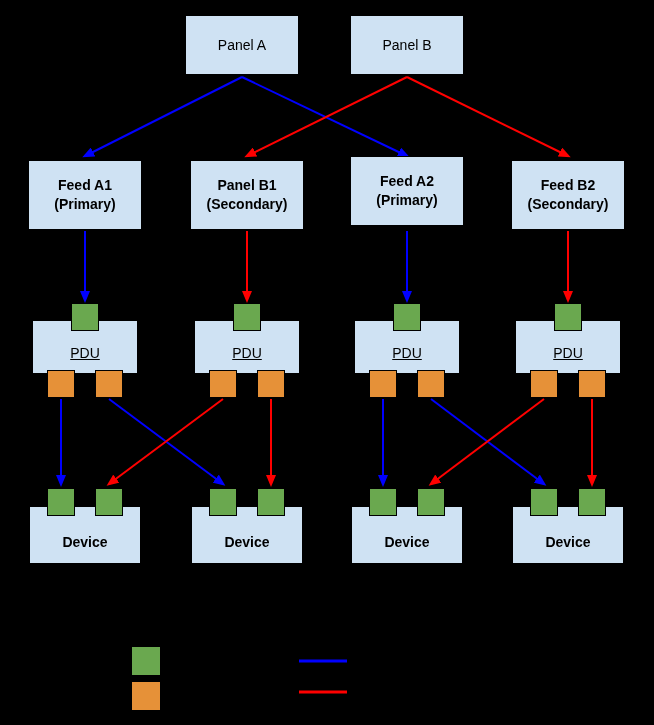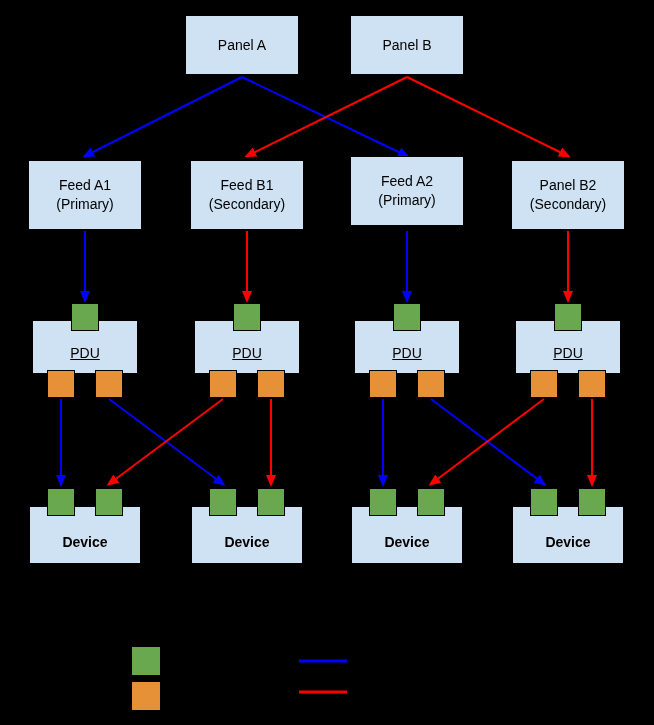--- a/index.html
+++ b/index.html
@@ -12,21 +12,21 @@
   }
   svg.arrows { position:absolute; left:0; top:0; pointer-events:none; }
   .node {
     position:absolute;
     background:var(--node-fill,#cfe2f3);
     border:1px solid var(--node-border,#000);
     display:flex; flex-direction:column; align-items:center; justify-content:center;
     font-size:14px; color:#000; text-align:center; line-height:1.35;
   }
   .panel  { width:114px; height:60px; }
-  .feed   { width:114px; height:70px; }
+  .feed   { width:114px; height:70px;font-weight:bold; }
   .pdu    { width:106px; height:54px; padding-top:12px;text-decoration:underline; }
   .device { width:112px; height:58px; padding-top:14px;font-weight:bold; }
   .port {
     position:absolute; width:28px; height:28px;
     border:1px solid #000;
   }
   .port.in  { background:var(--input-port,#6aa84f); }
   .port.out { background:var(--output-port,#e69138); }
   .legend-swatch {
     position:absolute; width:30px; height:30px; border:1px solid #000;
@@ -77,29 +77,29 @@
   </div>
   <div class="node panel" style="left:350px;top:15px">
     <span>Panel B</span>
   </div>
 
   <div class="node feed" style="left:28px;top:160px">
     <span>Feed A1</span>
     <span>(Primary)</span>
   </div>
   <div class="node feed" style="left:190px;top:160px">
-    <span>Feed B1</span>
+    <span>Panel B1</span>
     <span>(Secondary)</span>
   </div>
   <div class="node feed" style="left:350px;top:156px">
     <span>Feed A2</span>
     <span>(Primary)</span>
   </div>
   <div class="node feed" style="left:511px;top:160px">
-    <span>Panel B2</span>
+    <span>Feed B2</span>
     <span>(Secondary)</span>
   </div>
 
   <div class="node pdu" style="left:32px;top:320px">
     <span>PDU</span>
   </div>
   <div class="node pdu" style="left:194px;top:320px">
     <span>PDU</span>
   </div>
   <div class="node pdu" style="left:354px;top:320px">

